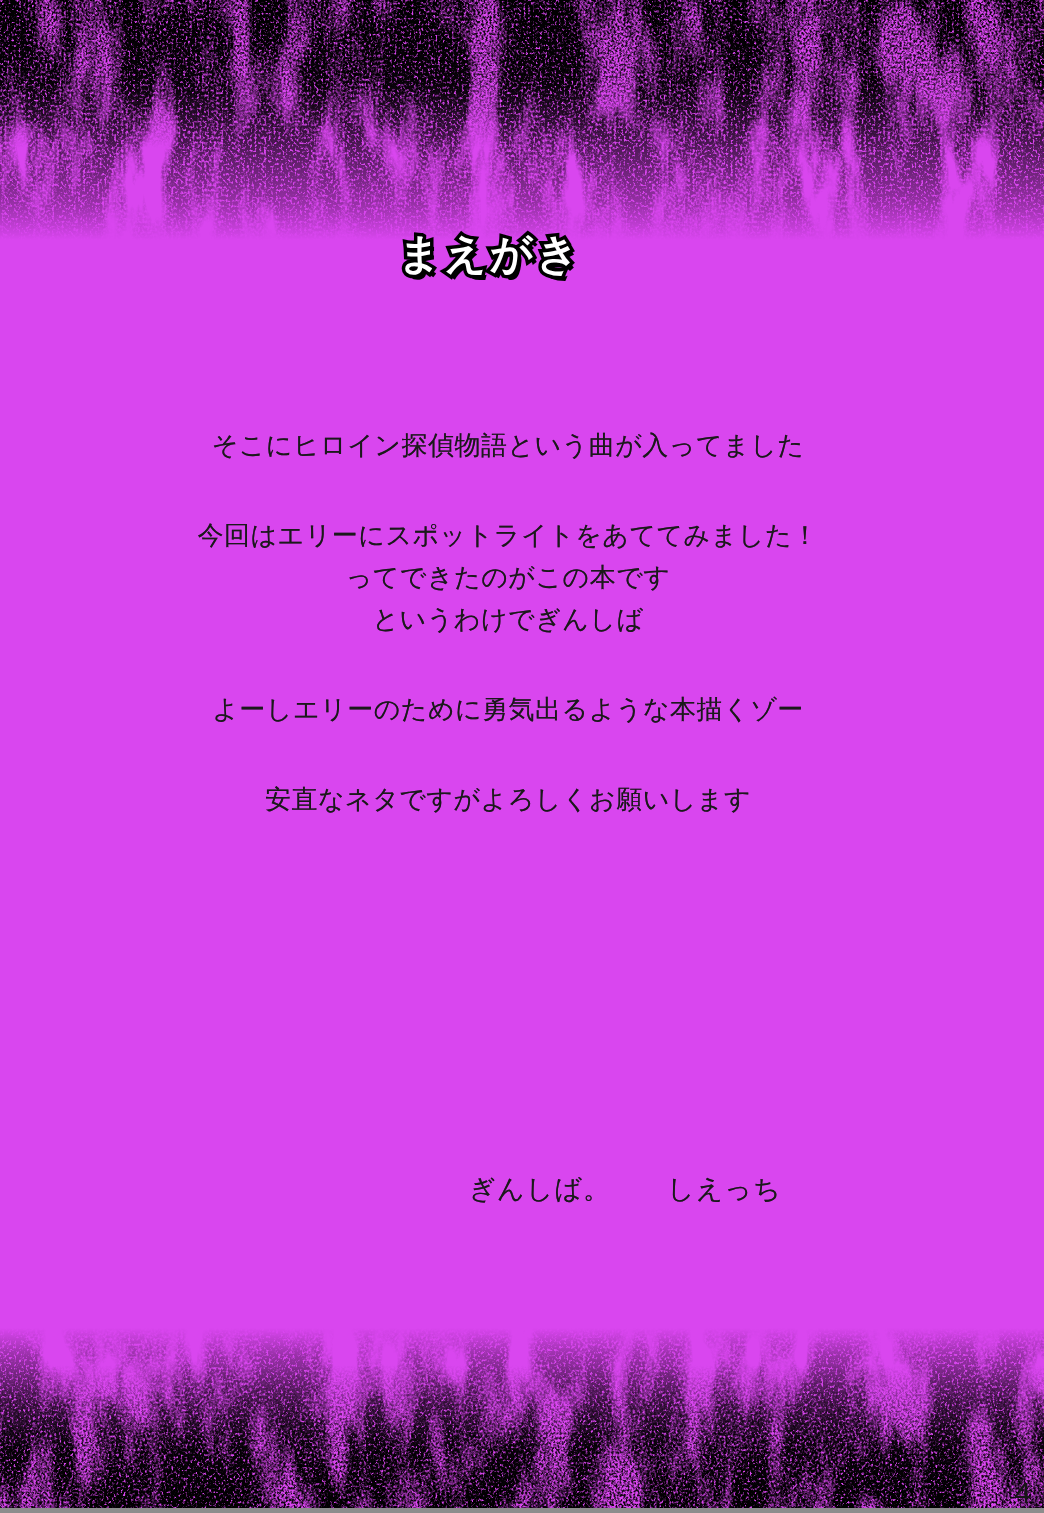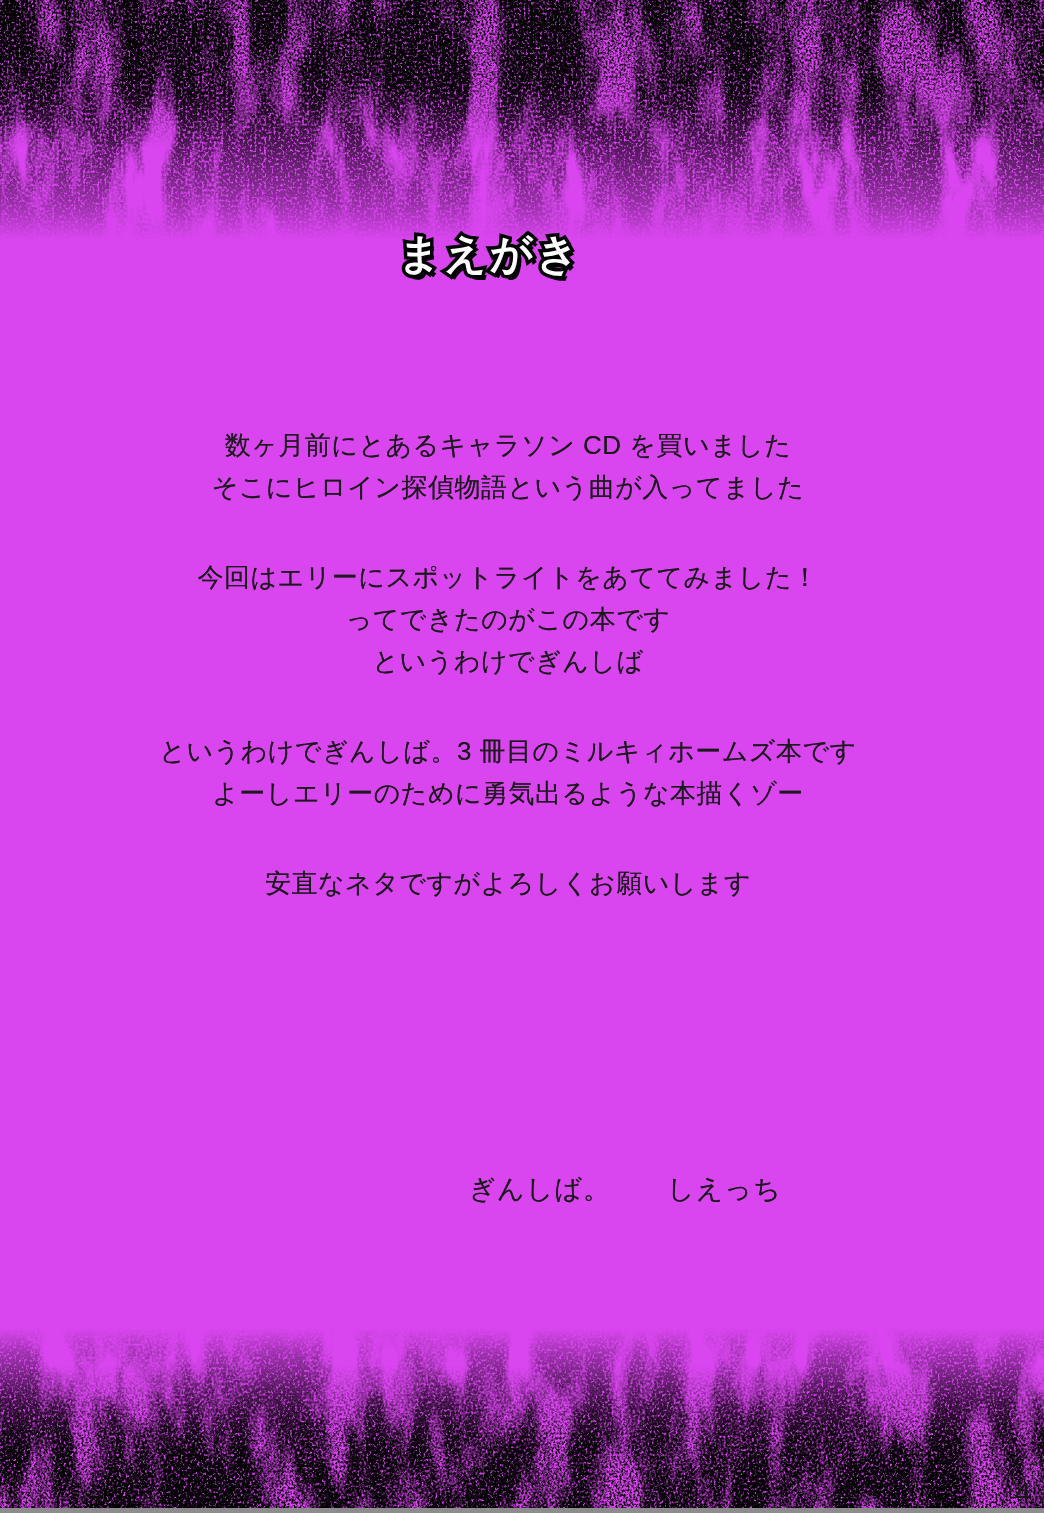--- a/index.html
+++ b/index.html
@@ -135,30 +135,28 @@
 
   <div class="page-title">
     <span class="title-stack">
       <span class="title-layer-stroke">まえがき</span>
       <span class="title-layer-fill">まえがき</span>
     </span>
   </div>
 
   <div class="body-text">
     <div class="paragraph">
-      <div class="text-line">数ヶ月前にとあるキャラソン CD を買いました</div>
       <div class="text-line">そこにヒロイン探偵物語という曲が入ってました</div>
     </div>
     <div class="paragraph">
       <div class="text-line">今回はエリーにスポットライトをあててみました！</div>
       <div class="text-line">ってできたのがこの本です</div>
       <div class="text-line">というわけでぎんしば</div>
     </div>
     <div class="paragraph">
-      <div class="text-line">というわけでぎんしば。3 冊目のミルキィホームズ本です</div>
       <div class="text-line">よーしエリーのために勇気出るような本描くゾー</div>
     </div>
     <div class="paragraph">
       <div class="text-line">安直なネタですがよろしくお願いします</div>
     </div>
   </div>
 
   <div class="signature">ぎんしば。　　しえっち</div>
 
   <svg class="noise noise-bottom" width="1044" height="185" viewBox="0 0 1044 185" aria-hidden="true">

